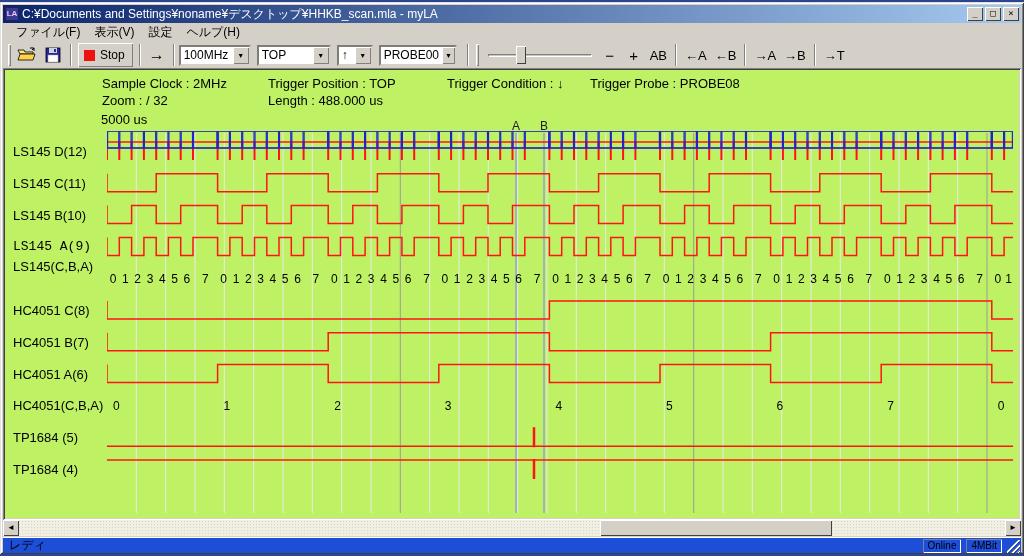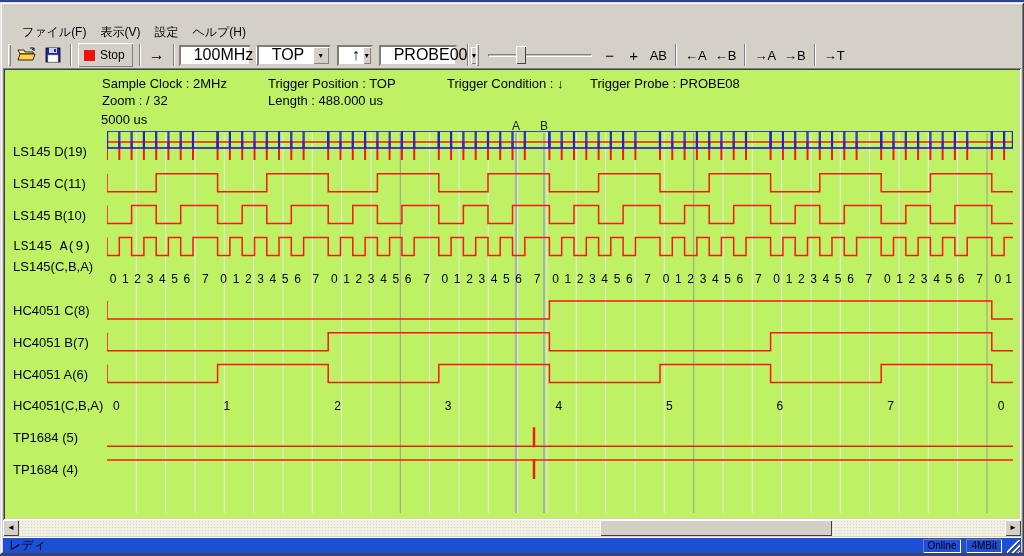--- a/index.html
+++ b/index.html
@@ -10,33 +10,33 @@
   
   .titlebar { position:absolute; left:3px; right:3px; top:3px; height:18px;
     background:linear-gradient(to right,#0a246a,#a6caf0); display:flex; align-items:center; padding:0 2px; }
   .app-icon { width:14px; height:14px; background:#3a3a8c; border:1px solid #202060; margin-right:3px;
     color:#e8c0ff; font-size:8px; line-height:12px; text-align:center; font-weight:bold; }
   .title-text { color:#fff; font-size:12px; flex:1; white-space:nowrap; overflow:hidden; padding-top:1px; }
   .tb-btns { display:flex; gap:2px; }
   .tb-btn { width:16px; height:14px; background:#d4d0c8; font-size:9px; line-height:12px; text-align:center;
     box-shadow: inset 1px 1px 0 #fff, inset -1px -1px 0 #404040; font-family:"DejaVu Sans Mono",monospace; color:#000; }
   
-  .menubar { position:absolute; left:3px; right:3px; top:22px; height:17px; display:flex; align-items:center; font-size:12px; padding-left:12px; }
+  .menubar { position:absolute; left:3px; right:3px; top:22px; height:17px; display:flex; align-items:center; font-size:12px; padding-left:6px; }
   .menu-item { padding:1px 7px; color:#000; }
   
   .toolbar { position:absolute; left:3px; right:3px; top:39px; height:29px; display:flex; align-items:center; padding-left:2px; border-bottom:1px solid #808080; }
   .grip { width:3px; height:22px; margin:0 3px; box-shadow: inset 1px 1px 0 #fff, inset -1px -1px 0 #808080; }
   .sep { width:2px; height:22px; margin:0 4px; border-left:1px solid #808080; border-right:1px solid #fff; }
   .icon-btn { width:26px; height:24px; display:flex; align-items:center; justify-content:center; }
   .flat-btn { height:24px; min-width:24px; padding:0 4px; display:flex; align-items:center; justify-content:center; font-size:13px; color:#000; }
   .stop-btn { height:24px; padding:0 8px 0 6px; display:flex; align-items:center; gap:5px; font-size:12px;
     box-shadow: inset 1px 1px 0 #fff, inset -1px -1px 0 #808080; margin:0 2px; }
   .stop-sq { width:11px; height:11px; background:#ee1111; }
   .combo { height:21px; background:#fff; border:2px inset #d4d0c8; display:flex; align-items:center; margin-right:6px; }
-  .combo .val { font-size:16px; padding:0 3px; flex:1; white-space:nowrap;margin-left:10px; }
+  .combo .val { font-size:12px; padding:0 3px; flex:1; white-space:nowrap; }
   .combo .drop { width:16px; height:100%; background:#d4d0c8; box-shadow: inset 1px 1px 0 #fff, inset -1px -1px 0 #808080;
     font-size:7px; display:flex; align-items:center; justify-content:center; color:#000; }
   .slider { width:104px; height:22px; position:relative; margin:0 6px; }
   .slider .track { position:absolute; left:0; right:0; top:10px; height:3px; border:1px solid #808080; border-bottom-color:#fff; border-right-color:#fff; background:#c8c4bc; }
   .slider .thumb { position:absolute; left:28px; top:2px; width:10px; height:18px; background:#d4d0c8;
     box-shadow: inset 1px 1px 0 #fff, inset -1px -1px 0 #404040; }
   
   .client { position:absolute; left:3px; right:3px; top:66px; bottom:34px; background:#bef264;
     box-shadow: inset 1px 1px 0 #808080, inset -1px -1px 0 #fff, inset 2px 2px 0 #404040, inset -2px -2px 0 #d4d0c8; }
   .info-text { position:absolute; font-size:13px; color:#000; white-space:nowrap; }
@@ -57,20 +57,29 @@
   .status-panel { height:14px; padding:0 5px; margin-right:5px; font-size:10px; line-height:14px;
     box-shadow: inset 1px 1px 0 #808080, inset -1px -1px 0 #fff; color:#000; }
   .resize-grip { width:13px; height:13px; margin-right:1px; align-self:flex-end;
     background:linear-gradient(135deg, transparent 40%, #808080 40%, #808080 45%, #fff 45%, #fff 52%, transparent 52%, transparent 62%, #808080 62%, #808080 67%, #fff 67%, #fff 74%, transparent 74%, transparent 84%, #808080 84%, #808080 89%, #fff 89%, #fff 96%, transparent 96%); }
 </style>
 </head>
 <body>
 
 <div class="window">
 
+  <div class="titlebar">
+    <div class="app-icon">LA</div>
+    <div class="title-text">C:¥Documents and Settings¥noname¥デスクトップ¥HHKB_scan.mla - myLA</div>
+    <div class="tb-btns">
+      <div class="tb-btn">_</div>
+      <div class="tb-btn">□</div>
+      <div class="tb-btn">×</div>
+    </div>
+  </div>
 
   <div class="menubar">
     <div class="menu-item">ファイル(F)</div>
     <div class="menu-item">表示(V)</div>
     <div class="menu-item">設定</div>
     <div class="menu-item">ヘルプ(H)</div>
   </div>
 
   <div class="toolbar">
     <div class="grip"></div>
@@ -136,21 +145,21 @@
     <div class="info-text" style="left:99px;  top:8px;">Sample Clock : 2MHz</div>
     <div class="info-text" style="left:265px; top:8px;">Trigger Position : TOP</div>
     <div class="info-text" style="left:444px; top:8px;">Trigger Condition : ↓</div>
     <div class="info-text" style="left:587px; top:8px;">Trigger Probe : PROBE08</div>
     <div class="info-text" style="left:99px;  top:25px;">Zoom : /  32</div>
     <div class="info-text" style="left:265px; top:25px;">Length : 488.000 us</div>
     <div class="info-text" style="left:98px;  top:44px;">5000 us</div>
     <div class="cursor-label" style="left:503px; top:51px;">A</div>
     <div class="cursor-label" style="left:531px; top:51px;">B</div>
     <div id="labels">
-        <div class="ch-label" style="top: 76px;">LS145 D(19)</div>
+        <div class="ch-label" style="top: 76px;">LS145 D(12)</div>
         <div class="ch-label" style="top: 107.8px;">LS145 C(11)</div>
         <div class="ch-label" style="top: 139.6px;">LS145 B(10)</div>
         <div class="ch-label" style="top: 171.4px; font-family: Liberation Mono, monospace;">LS145 A(9)</div>
         <div class="ch-label" style="top: 191px;">LS145(C,B,A)</div>
         <div class="ch-label" style="top: 235px;">HC4051 C(8)</div>
         <div class="ch-label" style="top: 266.8px;">HC4051 B(7)</div>
         <div class="ch-label" style="top: 298.6px;">HC4051 A(6)</div>
         <div class="ch-label" style="top: 330.4px;">HC4051(C,B,A)</div>
         <div class="ch-label" style="top: 362.2px;">TP1684 (5)</div>
         <div class="ch-label" style="top: 394px;">TP1684 (4)</div>

